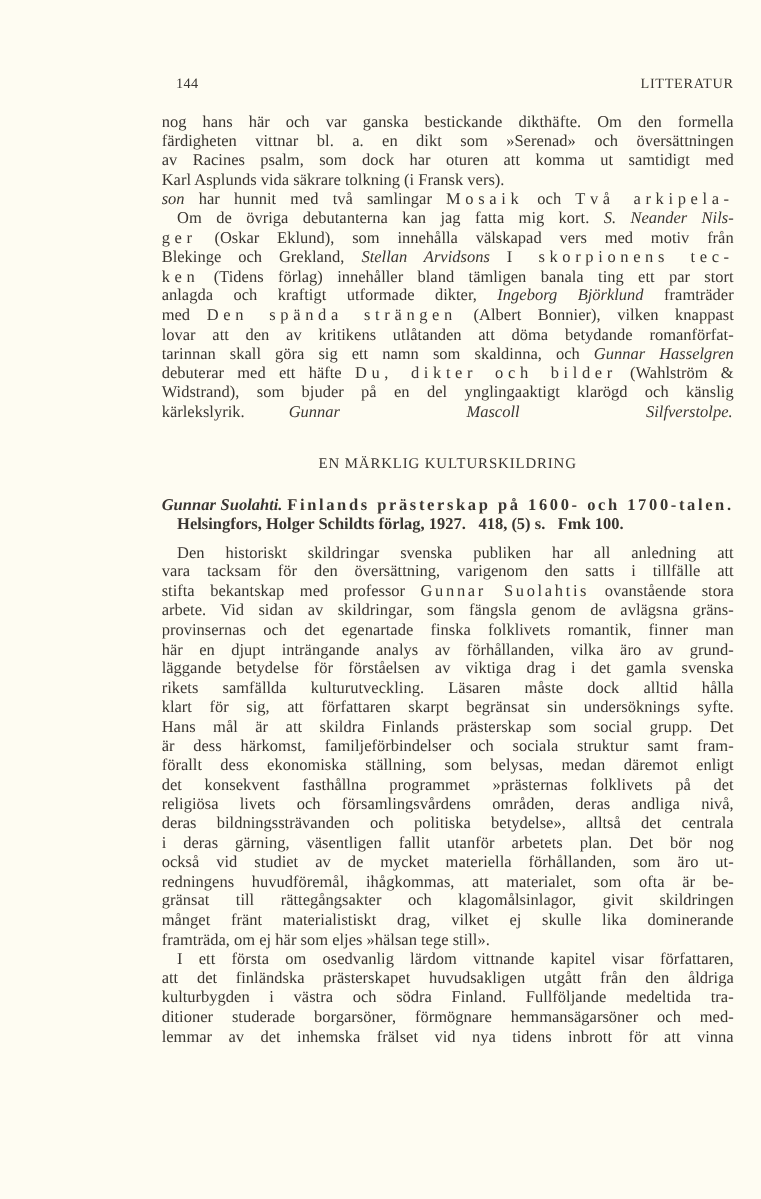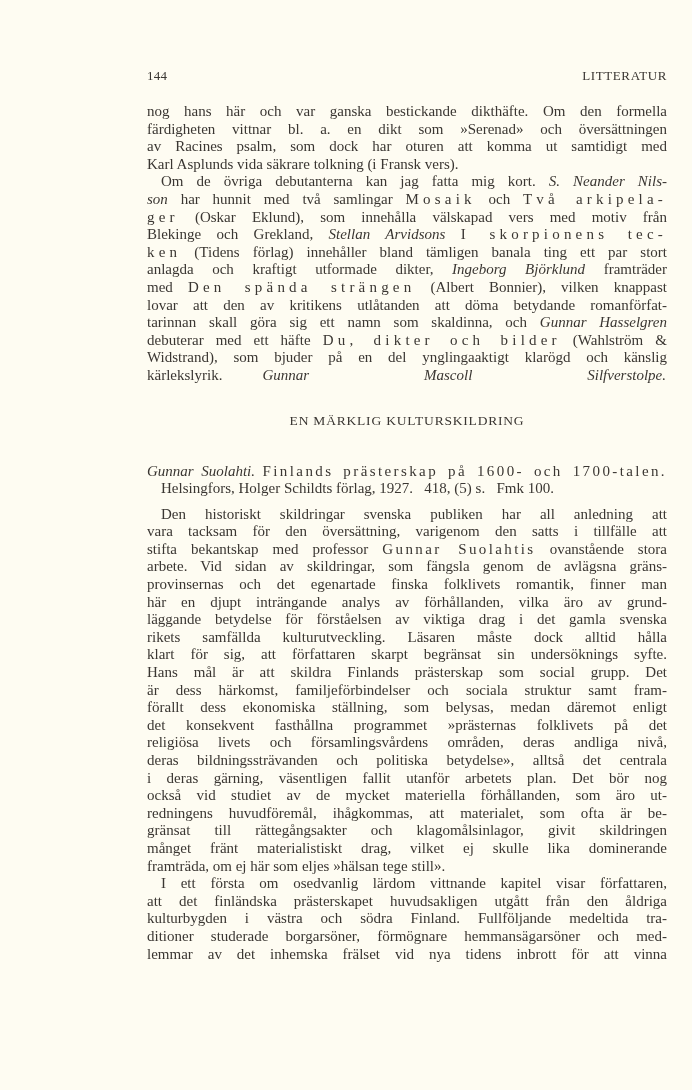--- a/index.html
+++ b/index.html
@@ -22,21 +22,21 @@
       width: 520px;
     }
     .running-head {
       position: relative;
       height: 18px;
       font-size: 13px;
       letter-spacing: 0.3px;
     }
     .running-head .page-number {
       position: absolute;
-      left: 0;
+      left: 13px;
       top: 0;
     }
     .running-head .section-title {
       position: absolute;
       left: 0;
       right: 0;
       top: 0;
       text-align: right;
       letter-spacing: 0.6px;
     }
@@ -73,21 +73,22 @@
       margin-top: 17px;
     }
     .heading2 {
       margin-top: 28px;
       text-align: center;
       font-size: 13.5px;
       letter-spacing: 0.8px;
       height: 18px;
     }
     .biblio {
-      margin-top: 32px;
+      margin-top: 21px;
+      font-weight: bold;
     }
     .biblio .line.hang {
       padding-left: 14px;
     }
     .block2 {
       margin-top: 8px;
     }
   </style>
 </head>
 <body>
@@ -97,22 +98,22 @@
   <div class="running-head">
     <span class="page-number">144</span>
     <span class="section-title">LITTERATUR</span>
   </div>
 
   <div class="text-block block1">
     <span class="line">nog hans här och var ganska bestickande dikthäfte. Om den formella</span>
     <span class="line">färdigheten vittnar bl. a. en dikt som »Serenad» och översättningen</span>
     <span class="line">av Racines psalm, som dock har oturen att komma ut samtidigt med</span>
     <span class="line last">Karl Asplunds vida säkrare tolkning (i Fransk vers).</span>
+    <span class="line"><span class="it">son</span> <span>har hunnit med två samlingar</span> <span class="spaced">Mosaik</span> <span>och</span> <span class="spaced">Två arkipela-</span></span>
     <span class="line indent"><span>Om de övriga debutanterna kan jag fatta mig kort.</span> <span class="it">S. Neander Nils-</span></span>
-    <span class="line"><span class="it">son</span> <span>har hunnit med två samlingar</span> <span class="spaced">Mosaik</span> <span>och</span> <span class="spaced">Två arkipela-</span></span>
     <span class="line"><span class="spaced">ger</span> <span>(Oskar Eklund), som innehålla välskapad vers med motiv från</span></span>
     <span class="line"><span>Blekinge och Grekland,</span> <span class="it">Stellan Arvidsons</span> <span class="spaced">I skorpionens tec-</span></span>
     <span class="line"><span class="spaced">ken</span> <span>(Tidens förlag) innehåller bland tämligen banala ting ett par stort</span></span>
     <span class="line"><span>anlagda och kraftigt utformade dikter,</span> <span class="it">Ingeborg Björklund</span> <span>framträder</span></span>
     <span class="line"><span>med</span> <span class="spaced">Den spända strängen</span> <span>(Albert Bonnier), vilken knappast</span></span>
     <span class="line">lovar att den av kritikens utlåtanden att döma betydande romanförfat-</span>
     <span class="line"><span>tarinnan skall göra sig ett namn som skaldinna, och</span> <span class="it">Gunnar Hasselgren</span></span>
     <span class="line"><span>debuterar med ett häfte</span> <span class="spaced">Du, dikter och bilder</span> <span>(Wahlström &amp;</span></span>
     <span class="line">Widstrand), som bjuder på en del ynglingaaktigt klarögd och känslig</span>
     <span class="line sig"><span>kärlekslyrik.</span><span style="display:inline-block;width:40px"></span><span class="it">Gunnar Mascoll Silfverstolpe.</span><span style="display:inline-block;width:1px"></span></span>

